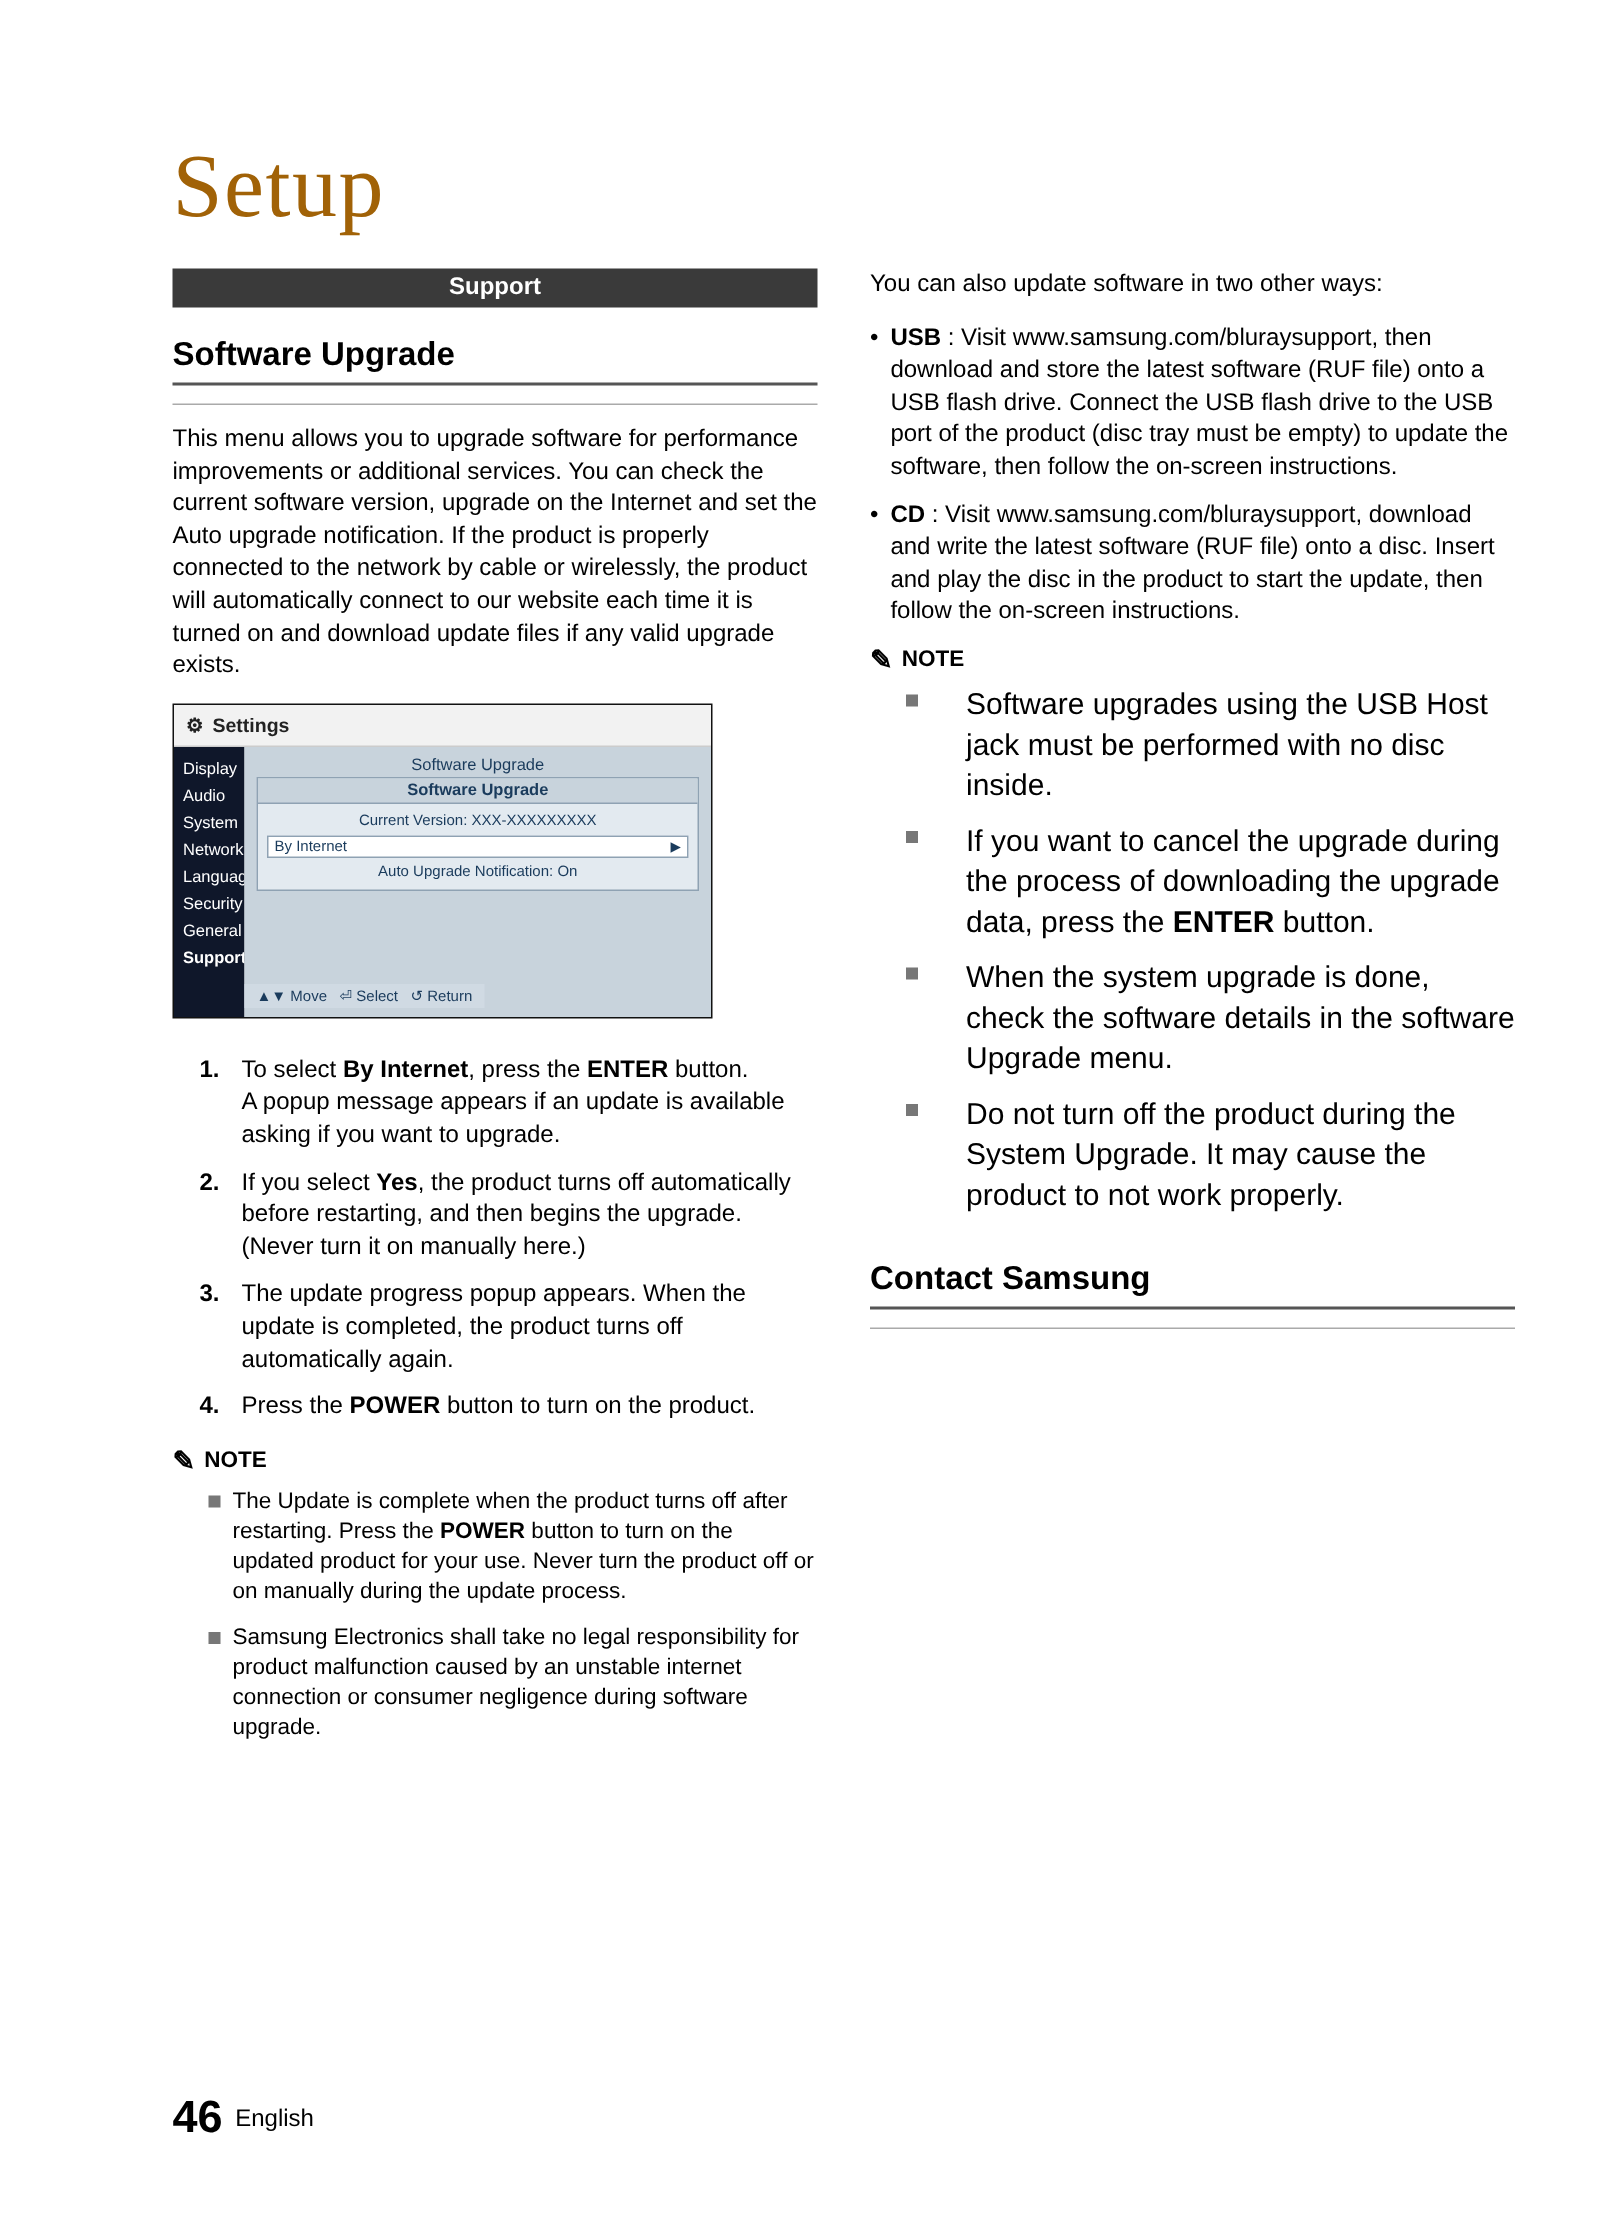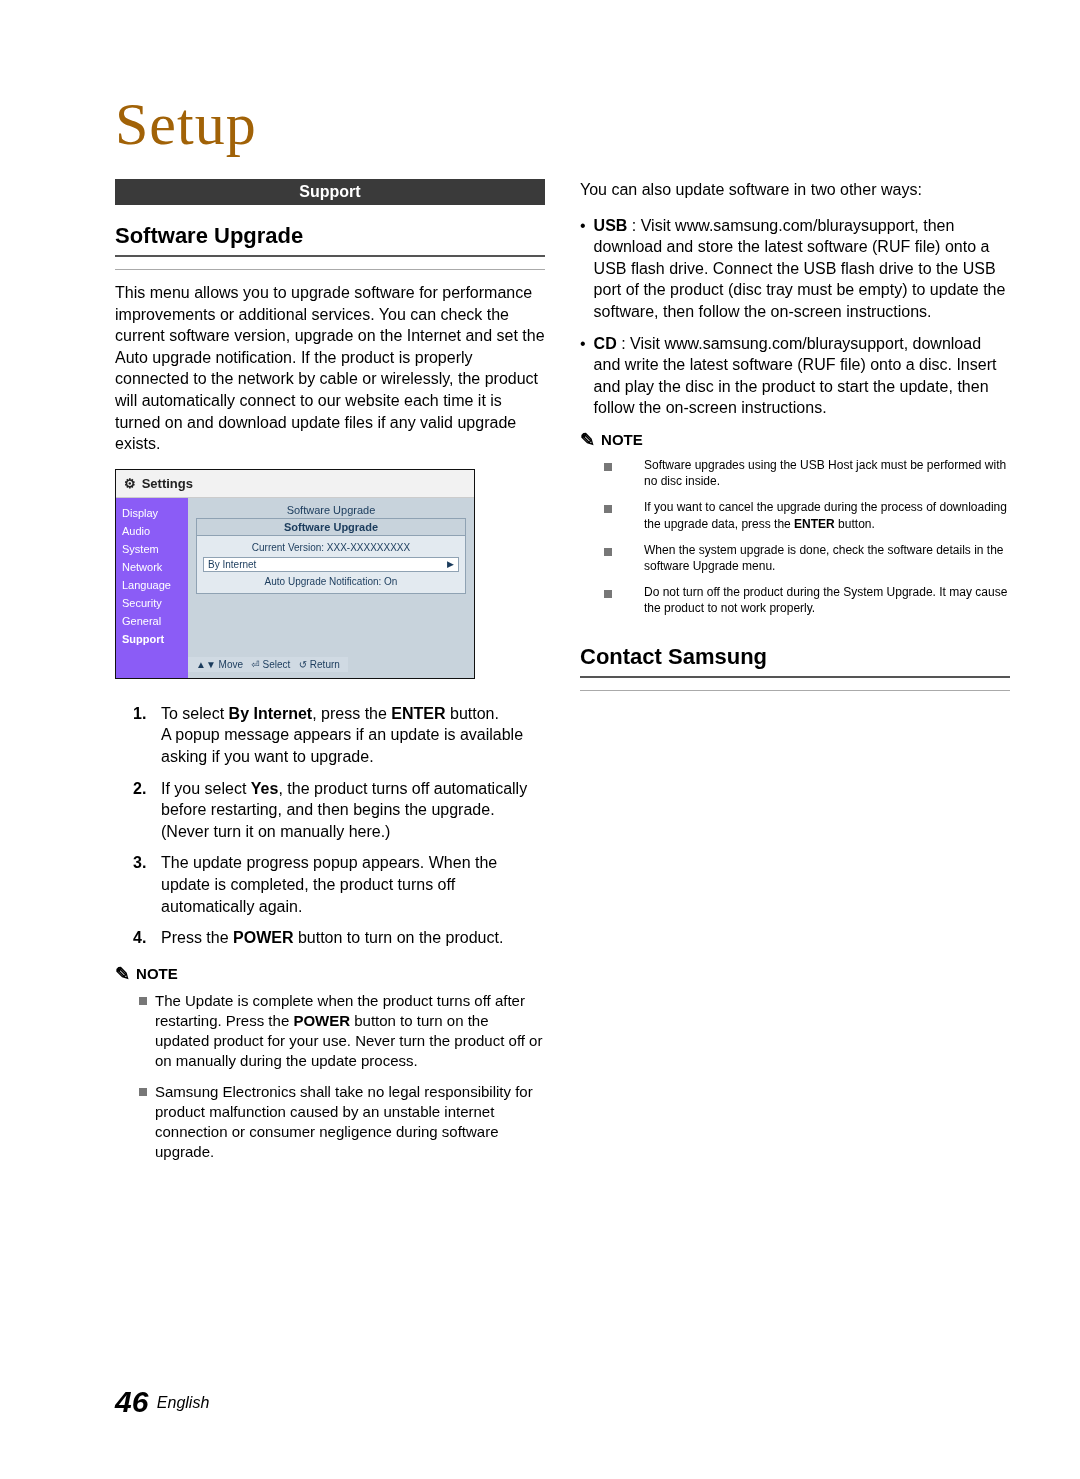--- a/index.html
+++ b/index.html
@@ -10,46 +10,46 @@
   .col { width: 430px; }
   .support-bar { background: #3a3a3a; color: #fff; text-align: center; font-weight: bold; padding: 4px 0; font-size: 16px; margin-bottom: 18px; }
   .section-h { font-size: 22px; font-weight: bold; margin-bottom: 6px; }
   .section-rule { border: none; border-top: 2px solid #555; margin-bottom: 12px; }
   .hair-rule { border: none; border-top: 1px solid #aaa; margin-bottom: 12px; }
   .body-text { font-size: 16px; line-height: 1.35; margin-bottom: 14px; }
   .settings-panel { border: 1px solid #111; width: 360px; margin: 8px 0 24px 0; background: #fff; }
   .settings-titlebar { display: flex; align-items: center; gap: 6px; background: #f2f2f2; padding: 6px 8px; border-bottom: 1px solid #ccc; font-size: 13px; font-weight: bold; color: #222; }
   .gear { font-size: 13px; color: #222; }
   .settings-body { display: flex; height: 180px; position: relative; }
-  .s-sidebar { width: 72px; background: #8b5cf6; color: #fff; font-size: 11px; padding: 6px 0; }
+  .s-sidebar { width: 47px; background: #0f172a; color: #fff; font-size: 11px; padding: 6px 0; }
   .s-sideitem { padding: 3px 6px; white-space: nowrap; overflow: hidden; }
   .s-sideitem.active { font-weight: bold; }
   .s-main { flex: 1; background: #c8d3dc; position: relative; padding: 6px 8px; font-size: 11px; color: #1a3b5c; }
   .s-main-title { text-align: center; font-size: 11px; margin-bottom: 2px; }
   .s-panel { background: #e3eaf0; border: 1px solid #8fa2b3; padding: 4px 6px; }
   .s-panel-header { text-align: center; font-weight: bold; background: #c8d3dc; margin: -4px -6px 4px -6px; padding: 2px 0; border-bottom: 1px solid #8fa2b3; }
   .s-row { display: flex; justify-content: center; padding: 2px 0; font-size: 10px; color: #1a3b5c; }
   .s-input { background: #fff; border: 1px solid #8fa2b3; padding: 1px 4px; font-size: 10px; display: flex; justify-content: space-between; align-items: center; width: 100%; }
   .s-arrow { font-size: 9px; }
   .s-footer { position: absolute; bottom: 6px; left: 0; right: 0; text-align: left; font-size: 10px; color: #1a3b5c; }
   .s-footer-inner { background: #d0dae3; display: inline-block; padding: 2px 8px; }
   .steps { margin: 0 0 14px 18px; }
   .step-item { display: flex; gap: 8px; font-size: 16px; line-height: 1.35; margin-bottom: 10px; }
   .step-num { font-weight: bold; min-width: 20px; }
   .note-head { display: flex; align-items: center; gap: 6px; font-size: 15px; font-weight: bold; margin: 8px 0 6px 0; }
   .note-icon { font-size: 18px; }
   .note-list { margin-left: 24px; }
   .note-item { display: flex; gap: 8px; font-size: 15px; line-height: 1.35; margin-bottom: 10px; }
-  .note-item-r { font-size: 12px; gap: 32px; }
+  .note-item-r { font-size: 20px; gap: 32px; }
   .sq { width: 8px; height: 8px; background: #777; margin-top: 6px; flex-shrink: 0; }
   .bul-list { margin-left: 0; }
   .bul-item { display: flex; gap: 8px; font-size: 16px; line-height: 1.35; margin-bottom: 10px; }
   .bul-dot { font-size: 16px; line-height: 1.35; }
   .bold { font-weight: bold; text-align: center; }
-  .pagenum { position: absolute; left: 115px; bottom: 60px; font-size: 16px; font-style: italic; }
+  .pagenum { position: absolute; left: 115px; bottom: 50px; font-size: 16px; }
   .pagenum .big { font-size: 30px; font-weight: bold; vertical-align: -4px; margin-right: 4px; }
 </style>
 </head>
 <body>
 
 <div class="page">
   <div class="title">Setup</div>
 
   <div class="columns">
 

